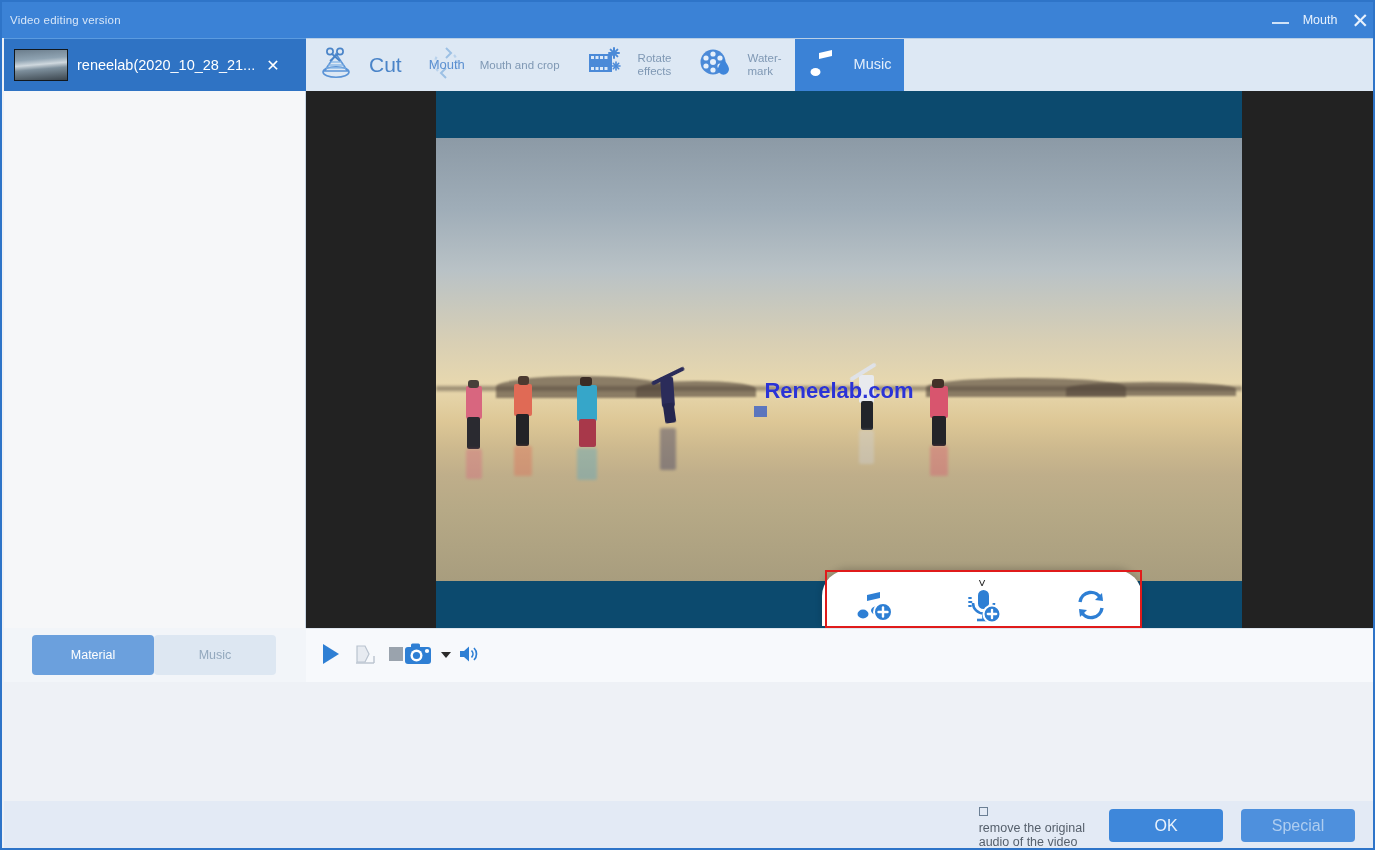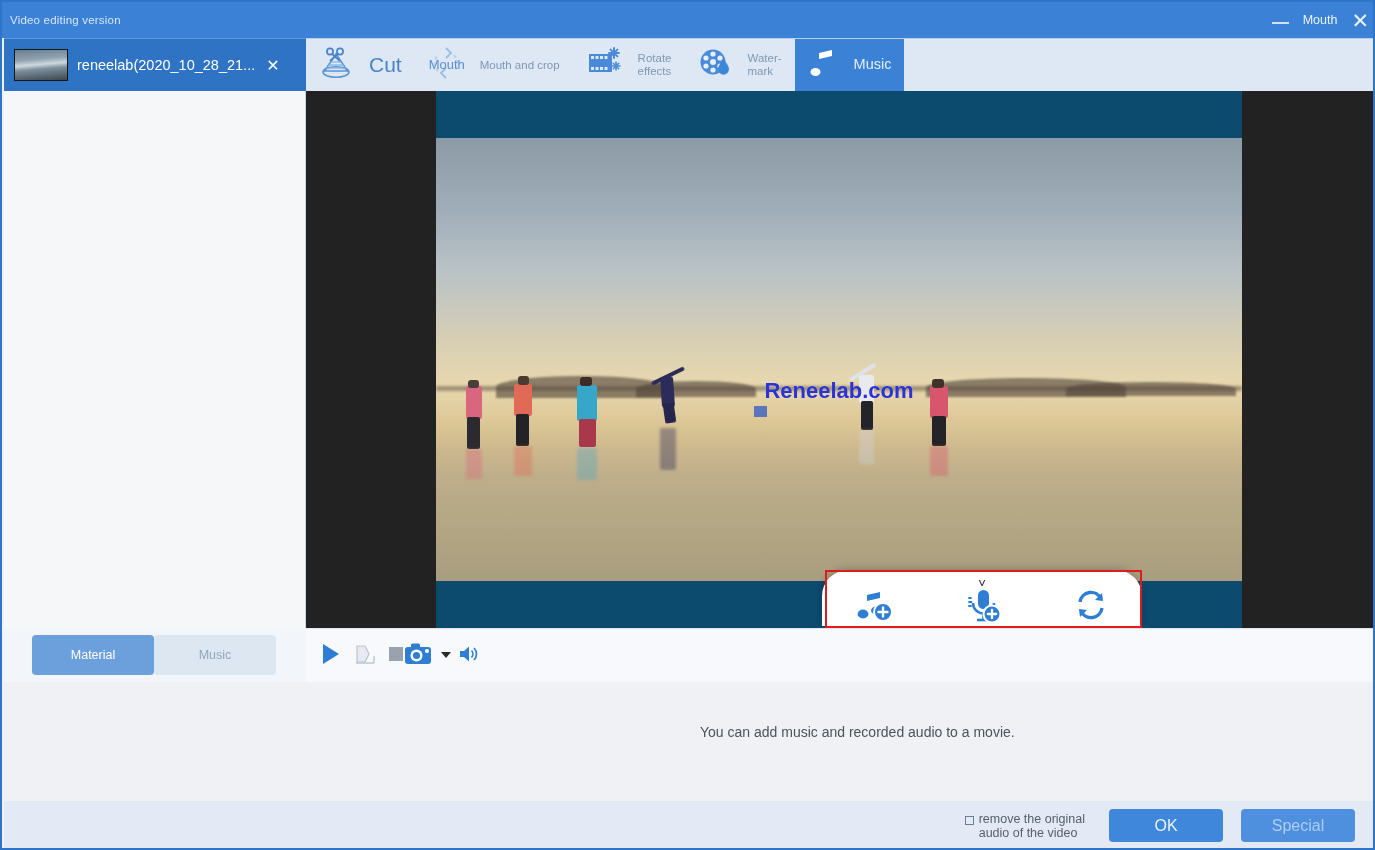--- a/index.html
+++ b/index.html
@@ -207,21 +207,21 @@
     font-size: 14px; color: #4c535c; line-height: 17px;
   }
 
   
   .footer {
     position: absolute; left: 2px; top: 799px; width: 1371px; height: 49px;
     background: #e3eaf5;
     display: flex; align-items: center; justify-content: flex-end;
     padding-right: 20px; gap: 18px;
   }
-  .chk-wrap { display: flex; align-items: flex-start; gap: 5px; margin-right: 6px; }
+  .chk-wrap { display: flex; align-items: flex-start; gap: 5px; margin-right: 6px; flex-direction: column; }
   .chk-box {
     width: 9px; height: 9px; border: 1px solid #6b7f94; background: transparent;
     margin-top: 4px; flex: 0 0 auto; cursor: pointer;
   }
   .chk-label { font-size: 12.5px; color: #555f6b; line-height: 14px; }
   .btn {
     width: 114px; height: 33px; border-radius: 4px; border: none;
     font-size: 16px; cursor: pointer;
   }
   .btn-ok { background: #3e87da; color: #eaf3fd; }
@@ -489,26 +489,20 @@
       <span>
         <svg width="22" height="22" viewBox="0 0 22 22">
           <path d="M2 8 H6 L11 3.5 V18.5 L6 14 H2 Z" fill="#2e7fd4"></path>
           <path d="M13.5 7.5 A5 5 0 0 1 13.5 14.5" fill="none" stroke="#2e7fd4" stroke-width="1.7"></path>
           <path d="M16 5 A8.5 8.5 0 0 1 16 17" fill="none" stroke="#2e7fd4" stroke-width="1.7"></path>
         </svg>
       </span>
     </div>
   </div>
 
-  <div class="bottom">
-    <div class="bottom-msg">
-      <span>You can add music and recorded audio to</span>
-      <span>a movie.</span>
-    </div>
-  </div>
 
   <div class="footer">
     <div class="chk-wrap">
       <span class="chk-box"></span>
       <span class="chk-label">
         <span>remove the original</span><br>
         <span>audio of the video</span>
       </span>
     </div>
     <button class="btn btn-ok">OK</button>

